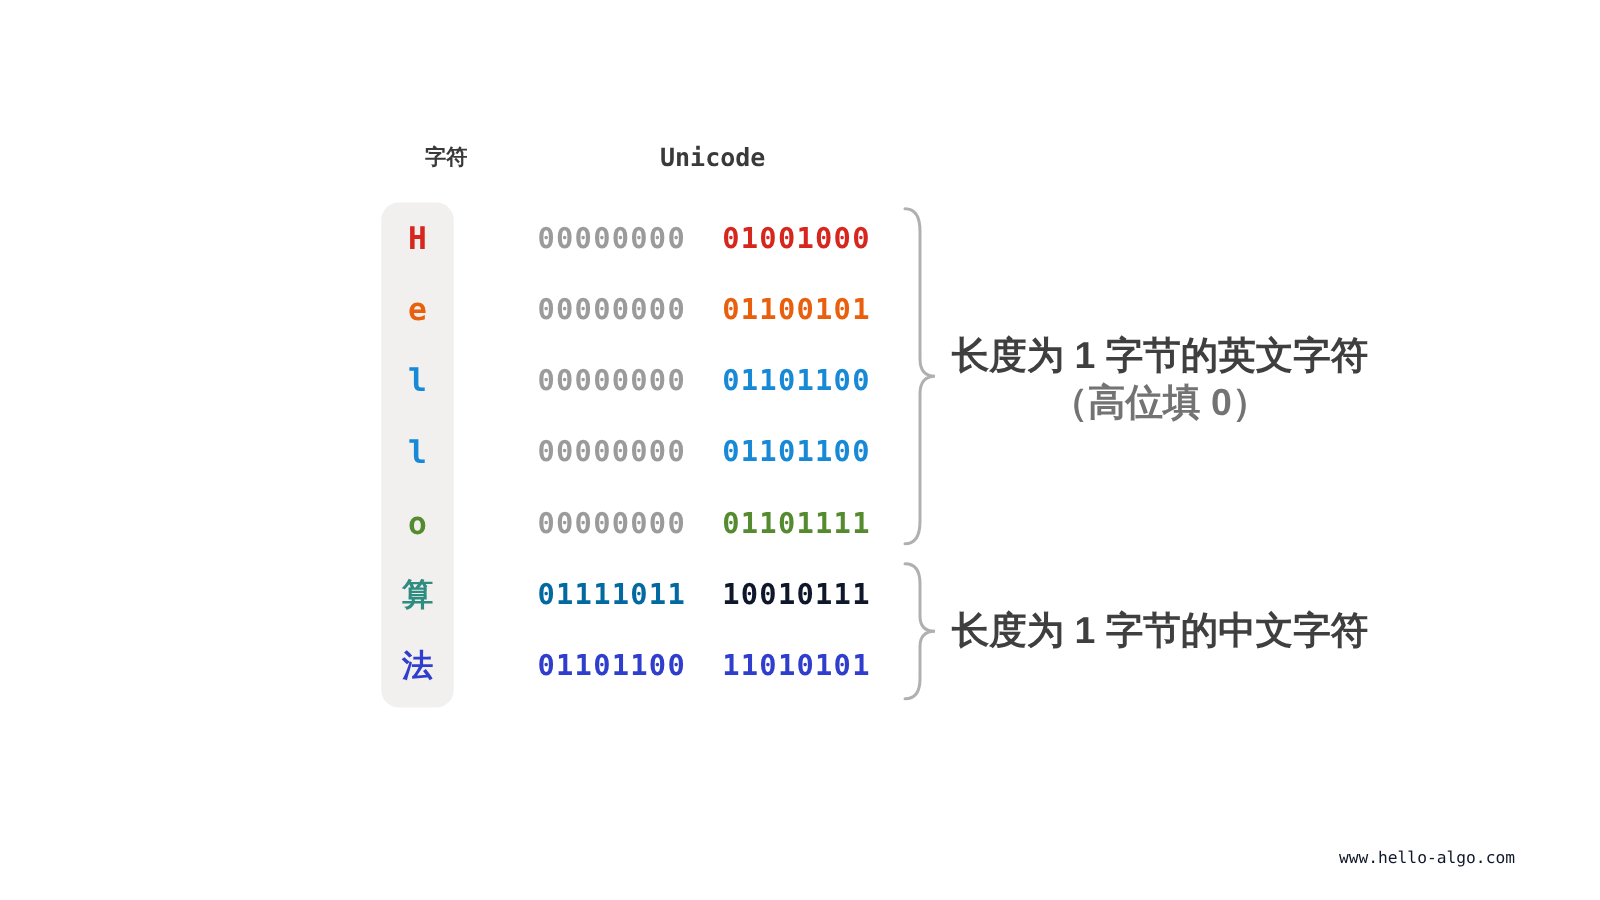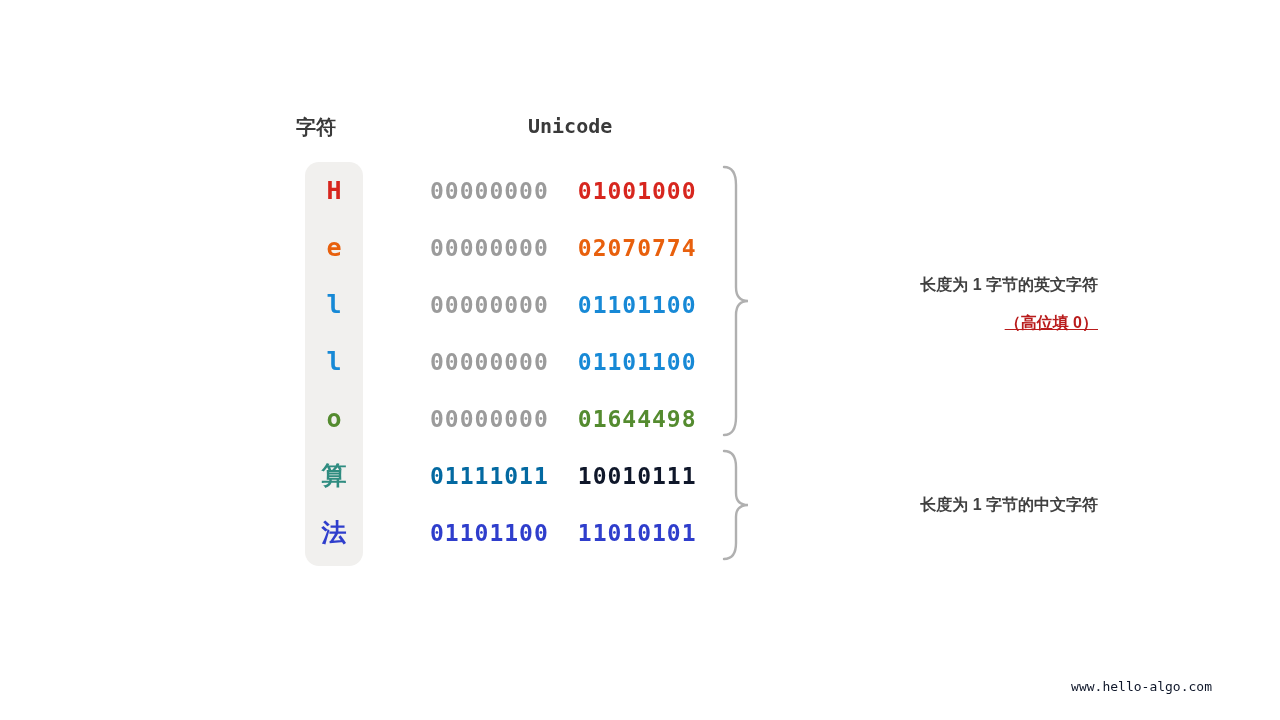--- a/index.html
+++ b/index.html
@@ -8,22 +8,22 @@
   .canvas {
     position: relative;
     width: 1280px;
     height: 720px;
     background: #ffffff;
     overflow: hidden;
   }
 
   
   .header-char {
-    position: absolute; left: 296px; top: 114px; width: 58px;
-    text-align: left; font-size: 20px; font-weight: bold; color: #3a3a3a;
+    position: absolute; left: 316px; top: 114px; width: 58px;
+    text-align: right; font-size: 17px; font-weight: bold; color: #3a3a3a;
   }
   .header-unicode {
     position: absolute; left: 528px; top: 114px;
     font-size: 20px; font-weight: bold; color: #3a3a3a;
     font-family: "DejaVu Sans Mono", monospace;
   }
 
   
   .char-col-bg {
     position: absolute; left: 305px; top: 162px;
@@ -45,22 +45,22 @@
   .binary .byte1 { margin-right: 29px; }
 
   
   .brace { position: absolute; left: 720px; }
   .brace path { fill: none; stroke: currentColor; stroke-width: 2.4; stroke-linecap: round; }
   .brace-1 { top: 165px; width: 30px; height: 272px; }
   .brace-2 { top: 449px; width: 30px; height: 112px; }
 
   
   .annotation {
-    position: absolute; left: 758px; width: 340px; text-align: right;
-    font-size: 16px; font-weight: 600; color: #3f3f3f; line-height: 38px;
+    position: absolute; left: 758px; width: 340px; text-align: center;
+    font-size: 30px; font-weight: 600; color: #3f3f3f; line-height: 38px;
   }
   .annotation-1 { top: 266px; }
   .annotation-2 { top: 486px; }
   .annotation .secondary-line { color: #a6a6a6; }
 
   
   .watermark {
     position: absolute; right: 68px; top: 679px;
     font-size: 13px; color: #0f172a;
     font-family: "DejaVu Sans Mono", monospace;
@@ -79,42 +79,42 @@
   <div class="row" style="top:163px">
     <div class="char-cell" style="color: rgb(215, 38, 30);">H</div>
     <div class="binary">
       <span class="byte1" style="color: rgb(155, 155, 155);">00000000</span><span class="byte2" style="color: rgb(215, 38, 30);">01001000</span>
     </div>
   </div>
 
   <div class="row" style="top:220px">
     <div class="char-cell" style="color: rgb(232, 96, 13);">e</div>
     <div class="binary">
-      <span class="byte1" style="color: rgb(155, 155, 155);">00000000</span><span class="byte2" style="color: rgb(232, 96, 13);">02070774</span>
+      <span class="byte1" style="color: rgb(155, 155, 155);">00000000</span><span class="byte2" style="color: rgb(232, 96, 13);">01100101</span>
     </div>
   </div>
 
   <div class="row" style="top:277px">
     <div class="char-cell" style="color: rgb(23, 137, 214);">l</div>
     <div class="binary">
       <span class="byte1" style="color: rgb(155, 155, 155);">00000000</span><span class="byte2" style="color: rgb(23, 137, 214);">01101100</span>
     </div>
   </div>
 
   <div class="row" style="top:334px">
     <div class="char-cell" style="color: rgb(23, 137, 214);">l</div>
     <div class="binary">
       <span class="byte1" style="color: rgb(155, 155, 155);">00000000</span><span class="byte2" style="color: rgb(23, 137, 214);">01101100</span>
     </div>
   </div>
 
   <div class="row" style="top:391px">
     <div class="char-cell" style="color: rgb(84, 139, 47);">o</div>
     <div class="binary">
-      <span class="byte1" style="color: rgb(155, 155, 155);">00000000</span><span class="byte2" style="color: rgb(84, 139, 47);">01644498</span>
+      <span class="byte1" style="color: rgb(155, 155, 155);">00000000</span><span class="byte2" style="color: rgb(84, 139, 47);">01101111</span>
     </div>
   </div>
 
   <div class="row" style="top:448px">
     <div class="char-cell" style="color: rgb(47, 140, 128);">算</div>
     <div class="binary">
       <span class="byte1" style="color: #0369a1;">01111011</span><span class="byte2" style="color: #0f172a;">10010111</span>
     </div>
   </div>
 
@@ -127,21 +127,21 @@
 
   <svg class="brace brace-1" viewBox="0 0 30 272" aria-hidden="true" style="color: rgb(176, 176, 176);">
     <path d="M4,2 Q16,2 16,20 L16,122 Q16,136 28,136 Q16,136 16,150 L16,252 Q16,270 4,270"></path>
   </svg>
   <svg class="brace brace-2" viewBox="0 0 30 112" aria-hidden="true" style="color: rgb(176, 176, 176);">
     <path d="M4,2 Q16,2 16,18 L16,44 Q16,56 28,56 Q16,56 16,68 L16,94 Q16,110 4,110"></path>
   </svg>
 
   <div class="annotation annotation-1">
     <div class="primary-line" style="color: rgb(63, 63, 63);">长度为 1 字节的英文字符</div>
-    <div class="secondary-line" style="color: #b91c1c; text-decoration: underline;">（高位填 0）</div>
+    <div class="secondary-line" style="color: #737373;">（高位填 0）</div>
   </div>
 
   <div class="annotation annotation-2">
     <div class="primary-line" style="color: rgb(63, 63, 63);">长度为 1 字节的中文字符</div>
   </div>
 
   <div class="watermark">www.hello-algo.com</div>
 
 </div>
 

